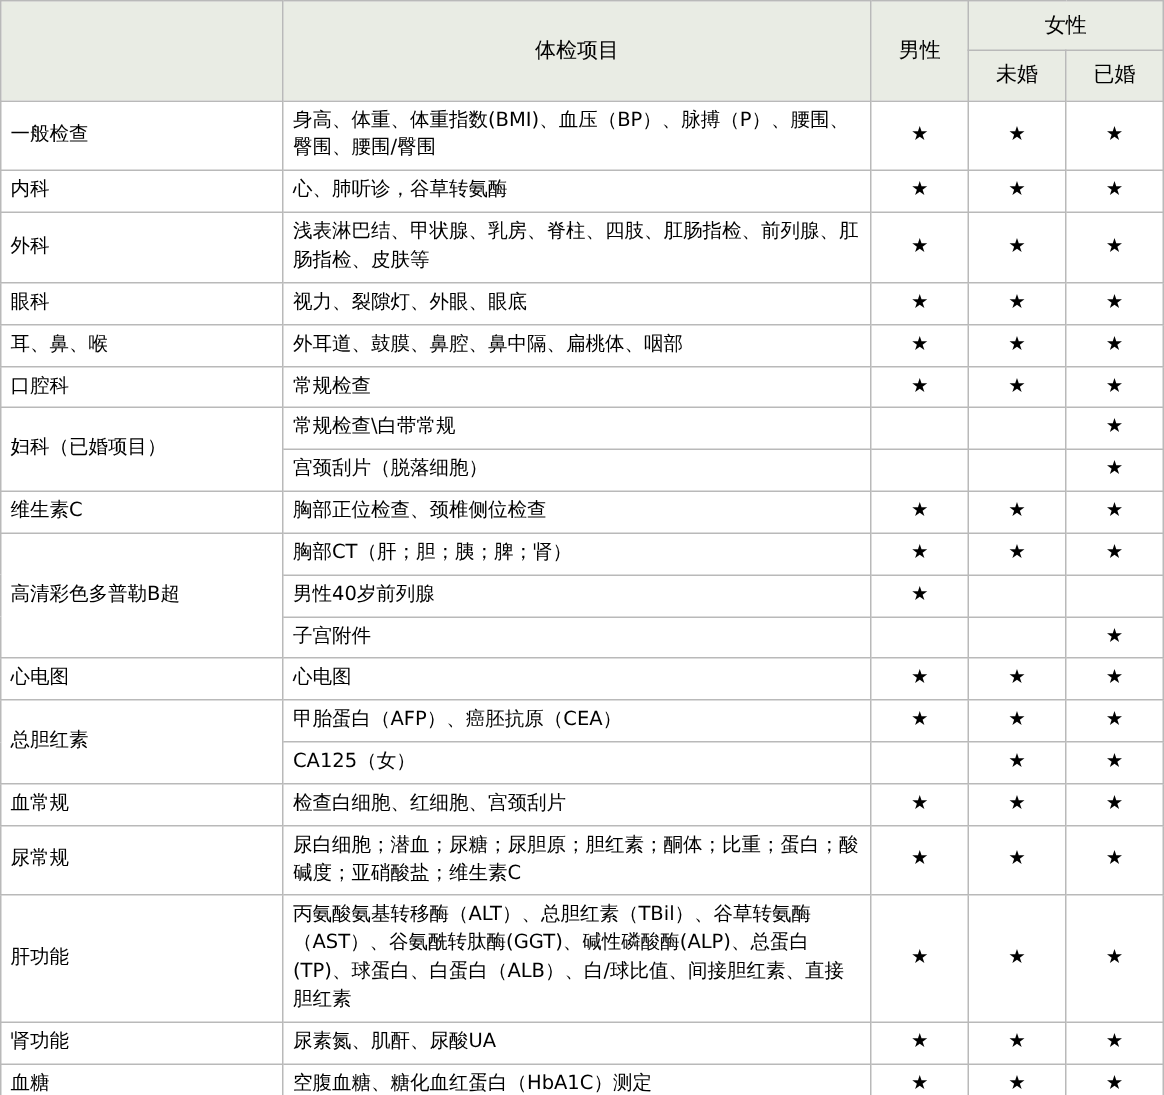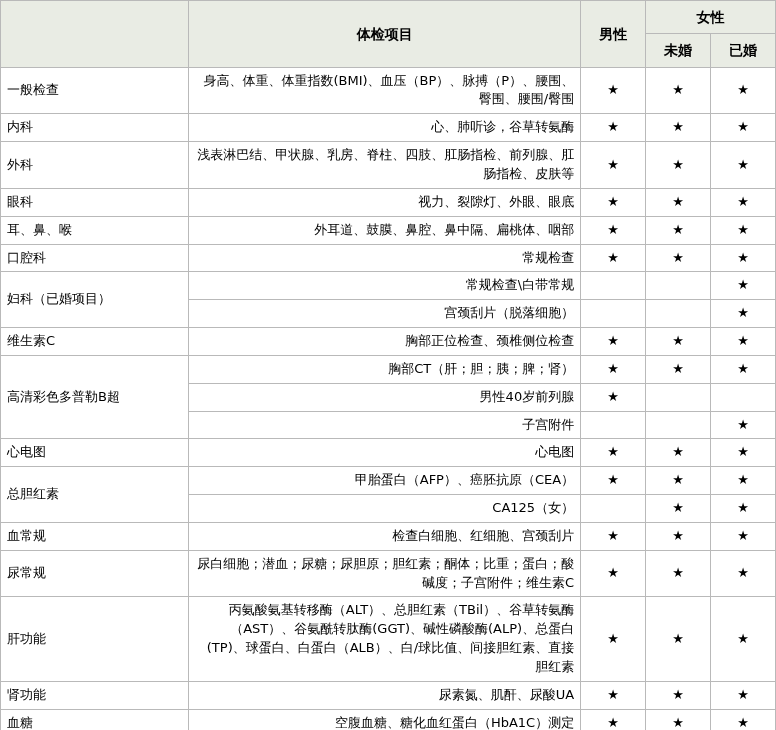--- a/index.html
+++ b/index.html
@@ -25,42 +25,42 @@
     padding: 4px 6px;
     vertical-align: middle;
     background: #ffffff;
     font-weight: normal;
     font-size: 13px;
     line-height: 1.45;
   }
   
   tr.header th {
     background: #e9ece4;
-    font-weight: bold;
+    font-weight: normal;
     text-align: center;
     font-size: 14px;
     padding: 6px 4px;
   }
   th.h-blank {
     background: #e9ece4;
     border-left: 1px solid #e9ece4;
     border-top: 1px solid #e9ece4;
   }
   th.h-items { width: 360px; }
   th.h-male  { width: 60px; }
   th.h-female{ width: 120px; }
   th.h-sub   { width: 60px; }
   td.cat {
     width: 174px;
     text-align: left;
     background: #e9ece4;
     font-size: 13px;
   }
   td.item {
-    text-align: right;
+    text-align: left;
     background: #ffffff;
   }
   td.mark {
     text-align: center;
     width: 58px;
     background: #ffffff;
     font-size: 13px;
   }
 </style>
 </head>
@@ -190,21 +190,21 @@
       </tr>
       <tr>
         <td class="cat" rowspan="1">血常规</td>
         <td class="item">检查白细胞、红细胞、宫颈刮片</td>
         <td class="mark">★</td>
         <td class="mark">★</td>
         <td class="mark">★</td>
       </tr>
       <tr>
         <td class="cat" rowspan="1">尿常规</td>
-        <td class="item">尿白细胞；潜血；尿糖；尿胆原；胆红素；酮体；比重；蛋白；酸碱度；子宫附件；维生素C</td>
+        <td class="item">尿白细胞；潜血；尿糖；尿胆原；胆红素；酮体；比重；蛋白；酸碱度；亚硝酸盐；维生素C</td>
         <td class="mark">★</td>
         <td class="mark">★</td>
         <td class="mark">★</td>
       </tr>
       <tr>
         <td class="cat" rowspan="1">肝功能</td>
         <td class="item">丙氨酸氨基转移酶（ALT）、总胆红素（TBil）、谷草转氨酶（AST）、谷氨酰转肽酶(GGT)、碱性磷酸酶(ALP)、总蛋白(TP)、球蛋白、白蛋白（ALB）、白/球比值、间接胆红素、直接胆红素</td>
         <td class="mark">★</td>
         <td class="mark">★</td>
         <td class="mark">★</td>

